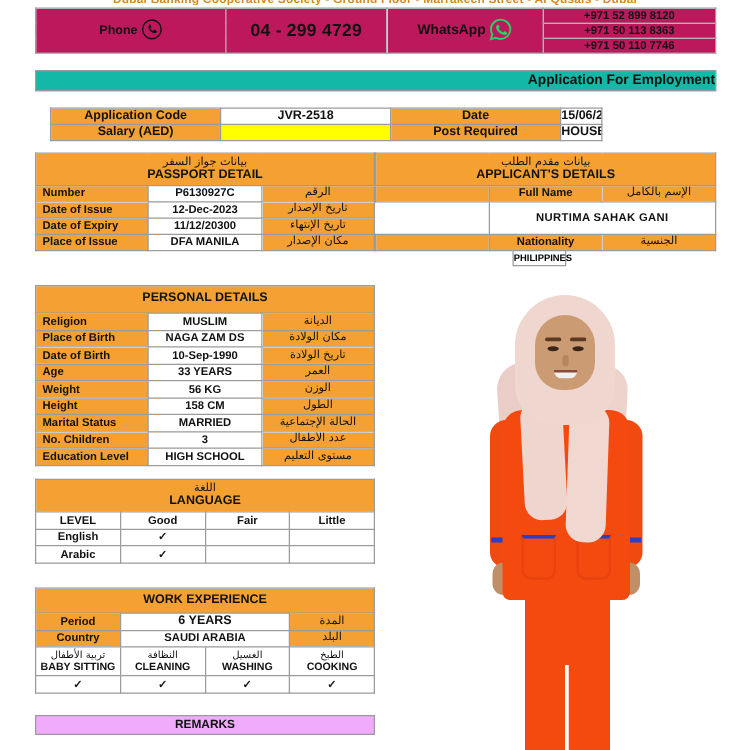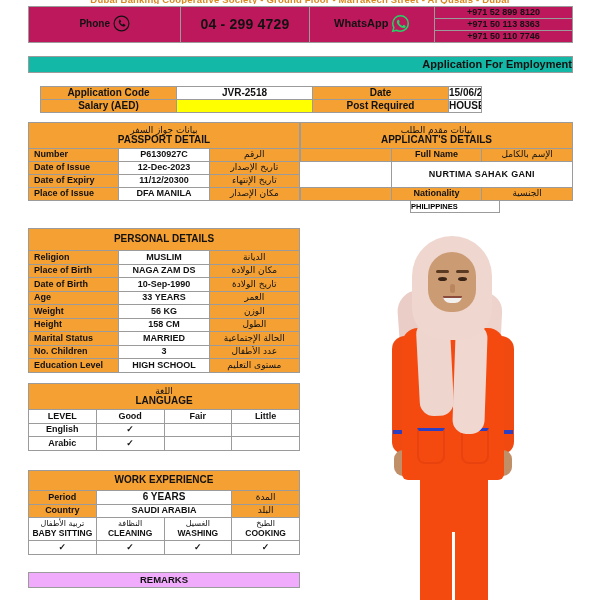--- a/index.html
+++ b/index.html
@@ -317,21 +317,21 @@
         <td class="fullname-pad"></td>
         <td class="fullname-cell" colspan="2">NURTIMA SAHAK GANI</td>
       </tr>
       <tr>
         <td class="or" style="border-right:none;"></td>
         <td class="or">Nationality</td>
         <td class="or ar">الجنسية</td>
       </tr>
     </tbody>
       </table>
-    <div style="position:absolute;left:110px;top:78px;width:90px;height:13px;background:#fff;border:1px solid #9b9b9b;font-size:7.5px;font-weight:bold;text-align:left;line-height:11px;">PHILIPPINES</div>
+    <div style="position:absolute;left:110px;top:78px;width:43px;height:13px;background:#fff;border:1px solid #9b9b9b;font-size:7.5px;font-weight:bold;text-align:left;line-height:11px;">PHILIPPINES</div>
   </div>
 
   <div class="personal-wrap">
     <table class="tbl">
       <tbody>
           <tr>
         <td class="or sect-head" colspan="3" style="height:22px;">
           <span class="en-line">PERSONAL DETAILS</span>
         </td>
       </tr>

